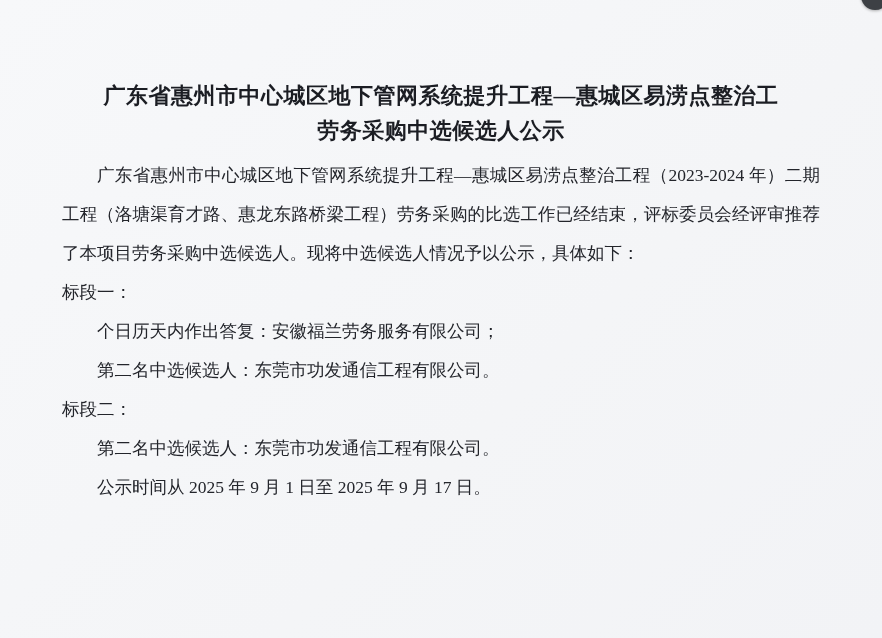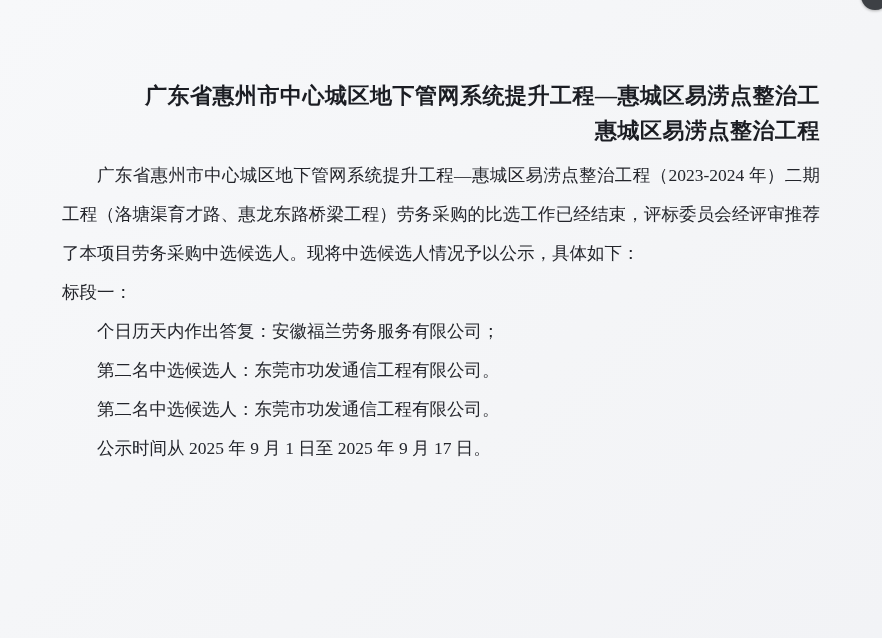--- a/index.html
+++ b/index.html
@@ -35,21 +35,21 @@
     left: 62px;
     top: 78px;
     width: 758px;
     color: #23252b;
   }
   .title {
     margin: 0;
     font-size: 22px;
     line-height: 35px;
     font-weight: 700;
-    text-align: right;
+    text-align: center;
     color: #1b1d23;
     letter-spacing: 0.5px;
   }
   .title .tl {
     display: block;
     white-space: nowrap;
   }
   .body-text {
     margin-top: 8px;
     font-size: 17.5px;
@@ -70,26 +70,27 @@
 <body>
 
 <div class="page">
 
   <div class="fab"></div>
 
   <div class="doc">
 
     <h1 class="title">
       <span class="tl">广东省惠州市中心城区地下管网系统提升工程—惠城区易涝点整治工</span>
-      <span class="tl">惠城区易涝点整治工程</span>
+      <span class="tl">劳务采购中选候选人公示</span>
     </h1>
 
     <div class="body-text">
       <p class="indent">广东省惠州市中心城区地下管网系统提升工程—惠城区易涝点整治工程（2023-2024 年）二期工程（洛塘渠育才路、惠龙东路桥梁工程）劳务采购的比选工作已经结束，评标委员会经评审推荐了本项目劳务采购中选候选人。现将中选候选人情况予以公示，具体如下：</p>
       <p class="flush">标段一：</p>
       <p class="indent">个日历天内作出答复：安徽福兰劳务服务有限公司；</p>
       <p class="indent">第二名中选候选人：东莞市功发通信工程有限公司。</p>
+      <p class="flush">标段二：</p>
       <p class="indent">第二名中选候选人：东莞市功发通信工程有限公司。</p>
       <p class="indent">公示时间从 2025 年 9 月 1 日至 2025 年 9 月 17 日。</p>
     </div>
 
   </div>
 </div>
 
 </body></html>

